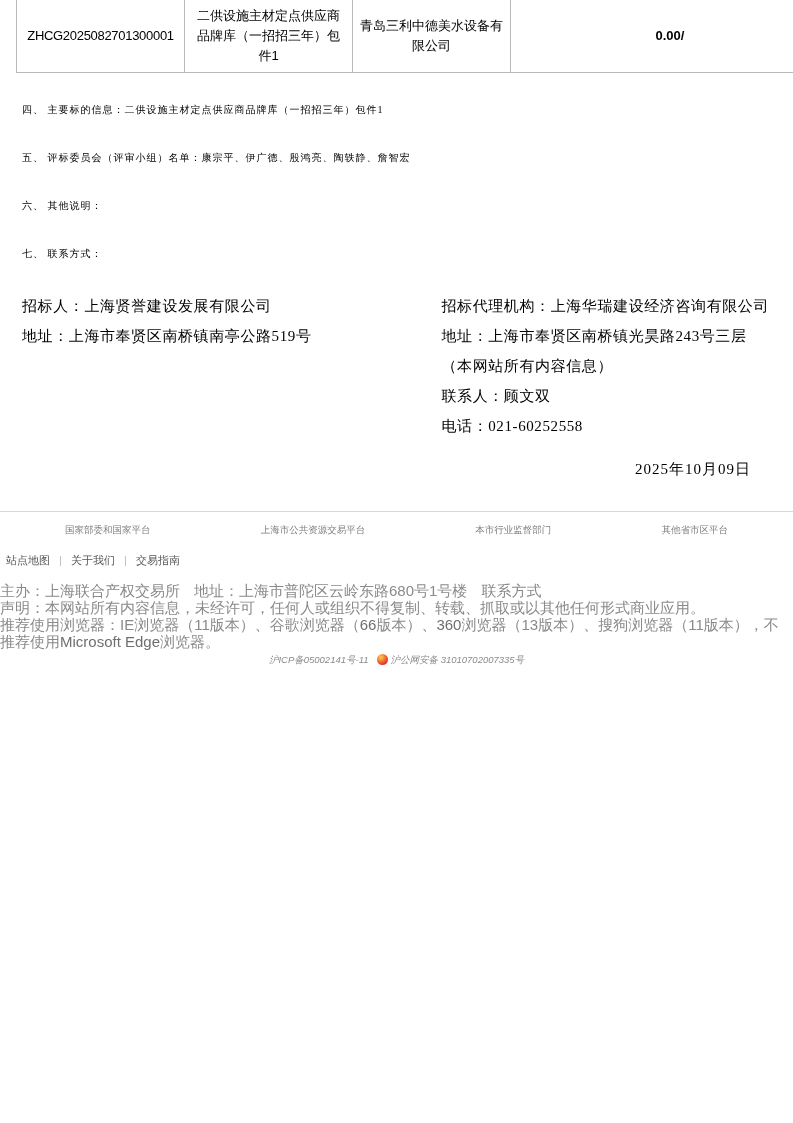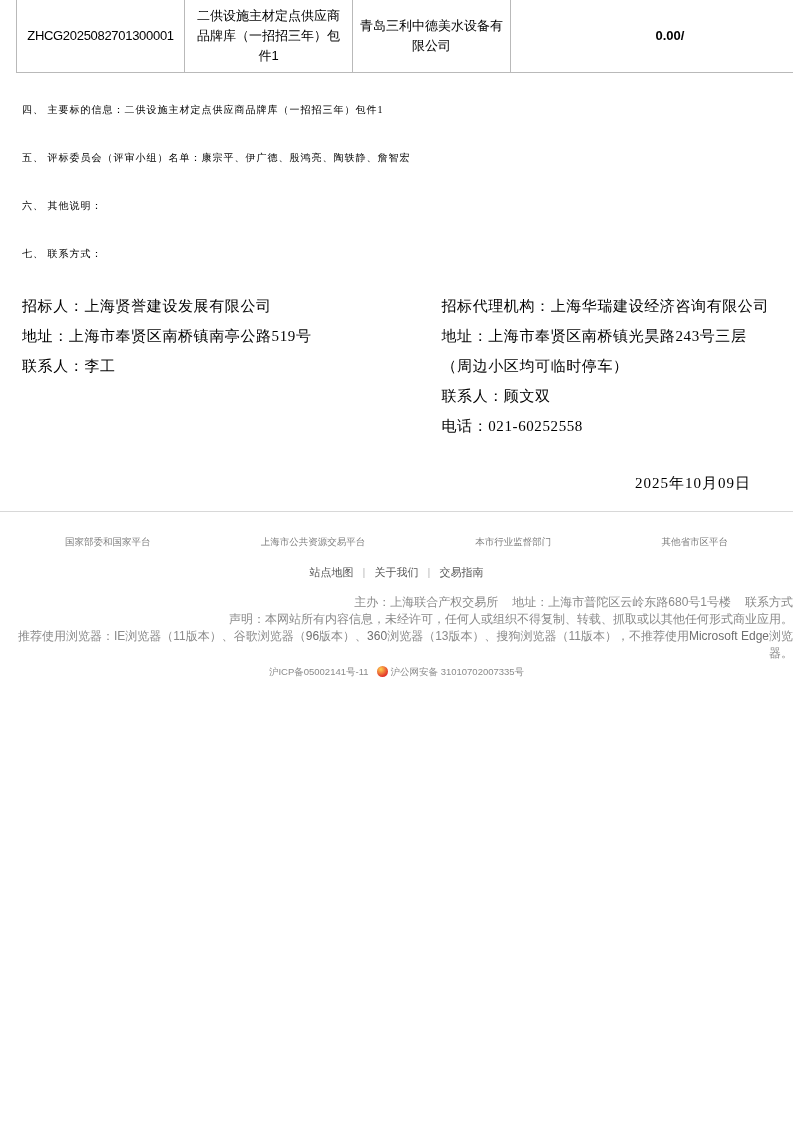--- a/index.html
+++ b/index.html
@@ -71,75 +71,74 @@
     letter-spacing: 0.6px;
   }
   .contact .col-left { width: 420px; }
   .contact .col-right { width: 330px; }
   .contact .row { white-space: normal; }
 
   .date {
     text-align: right;
     font-size: 15px;
     letter-spacing: 1px;
-    margin-top: 33px;
+    margin-top: 19px;
     padding-right: 20px;
   }
 
   
   .footer {
     position: absolute;
     top: 512px;
     left: 0;
     width: 793px;
     border-top: 1px solid #d8d8d8;
-    padding-top: 24px;
+    padding-top: 12px;
     box-sizing: border-box;
     font-family: "Liberation Sans", "DejaVu Sans", sans-serif;
   }
   .footer-links {
     display: flex;
     justify-content: space-around;
     font-size: 9.5px;
     color: #7d7d7d;
     padding: 0 10px;
     margin-bottom: 16px;
   }
   .footer-links span { white-space: nowrap; }
 
   .footer-nav {
-    text-align: center;
     font-size: 11px;
     color: #555555;
     margin-bottom: 14px;
   }
   .footer-nav a {
     color: #555555;
     text-decoration: none;
     margin: 0 6px;
   }
   .footer-nav .sep { color: #bbbbbb; }
 
   .footer-line {
-    text-align: right;
-    font-size: 12px;
+    text-align: left;
+    font-size: 15px;
     color: #8a8a8a;
     line-height: 17px;
   }
   .footer-line .gap { display: inline-block; width: 14px; }
   .footer-line b { font-weight: normal; }
   .footer-bold { color: #6f6f6f; }
 
   .footer-icp {
     text-align: center;
     font-size: 9.5px;
     color: #8a8a8a;
     margin-top: 4px;
   }
-  .footer-icp a { color: #8a8a8a; text-decoration: none; }
+  .footer-icp a { color: #8a8a8a; text-decoration: none; font-style: italic; }
   .badge {
     display: inline-block;
     width: 11px;
     height: 11px;
     border-radius: 50%;
     background: radial-gradient(circle at 35% 30%, #ffd24d, #e2342a 70%);
     vertical-align: -2px;
     margin: 0 3px 0 8px;
   }
 </style>
@@ -165,25 +164,24 @@
 
     <p class="para">四、 主要标的信息：二供设施主材定点供应商品牌库（一招招三年）包件1</p>
     <p class="para">五、 评标委员会（评审小组）名单：康宗平、伊广德、殷鸿亮、陶轶静、詹智宏</p>
     <p class="para">六、 其他说明：</p>
     <p class="para">七、 联系方式：</p>
 
     <div class="contact">
       <div class="col col-left">
         <div class="row">招标人：上海贤誉建设发展有限公司</div>
         <div class="row">地址：上海市奉贤区南桥镇南亭公路519号</div>
-        <div class="row">联系人：李工</div>
       </div>
       <div class="col col-right">
         <div class="row">招标代理机构：上海华瑞建设经济咨询有限公司</div>
-        <div class="row">地址：上海市奉贤区南桥镇光昊路243号三层（周边小区均可临时停车）</div>
+        <div class="row">地址：上海市奉贤区南桥镇光昊路243号三层（本网站所有内容信息）</div>
         <div class="row">联系人：顾文双</div>
         <div class="row">电话：021-60252558</div>
       </div>
     </div>
 
     <div class="date">2025年10月09日</div>
   </div>
 
   <div class="footer">
 
@@ -202,21 +200,21 @@
       <a href="#">交易指南</a>
     </div>
 
     <div class="footer-line">
       <span>主办：</span><span>上海联合产权交易所</span><span class="gap"></span><span>地址：</span><span>上海市普陀区云岭东路680号1号楼</span><span class="gap"></span><span>联系方式</span>
     </div>
 
     <div class="footer-line">声明：本网站所有内容信息，未经许可，任何人或组织不得复制、转载、抓取或以其他任何形式商业应用。</div>
 
     <div class="footer-line">
-      <span>推荐使用浏览器：IE浏览器（11版本）、谷歌浏览器（</span><b class="footer-bold">96</b><span>版本）、</span><b class="footer-bold">360</b><span>浏览器（13版本）、搜狗浏览器（11版本），不推荐使用</span><b class="footer-bold">Microsoft Edge</b><span>浏览器。</span>
+      <span>推荐使用浏览器：IE浏览器（11版本）、谷歌浏览器（</span><b class="footer-bold">66</b><span>版本）、</span><b class="footer-bold">360</b><span>浏览器（13版本）、搜狗浏览器（11版本），不推荐使用</span><b class="footer-bold">Microsoft Edge</b><span>浏览器。</span>
     </div>
 
     <div class="footer-icp">
       <a href="#">沪ICP备05002141号-11</a><span class="badge"></span><a href="#">沪公网安备 31010702007335号</a>
     </div>
 
   </div>
 
 </div>
 

